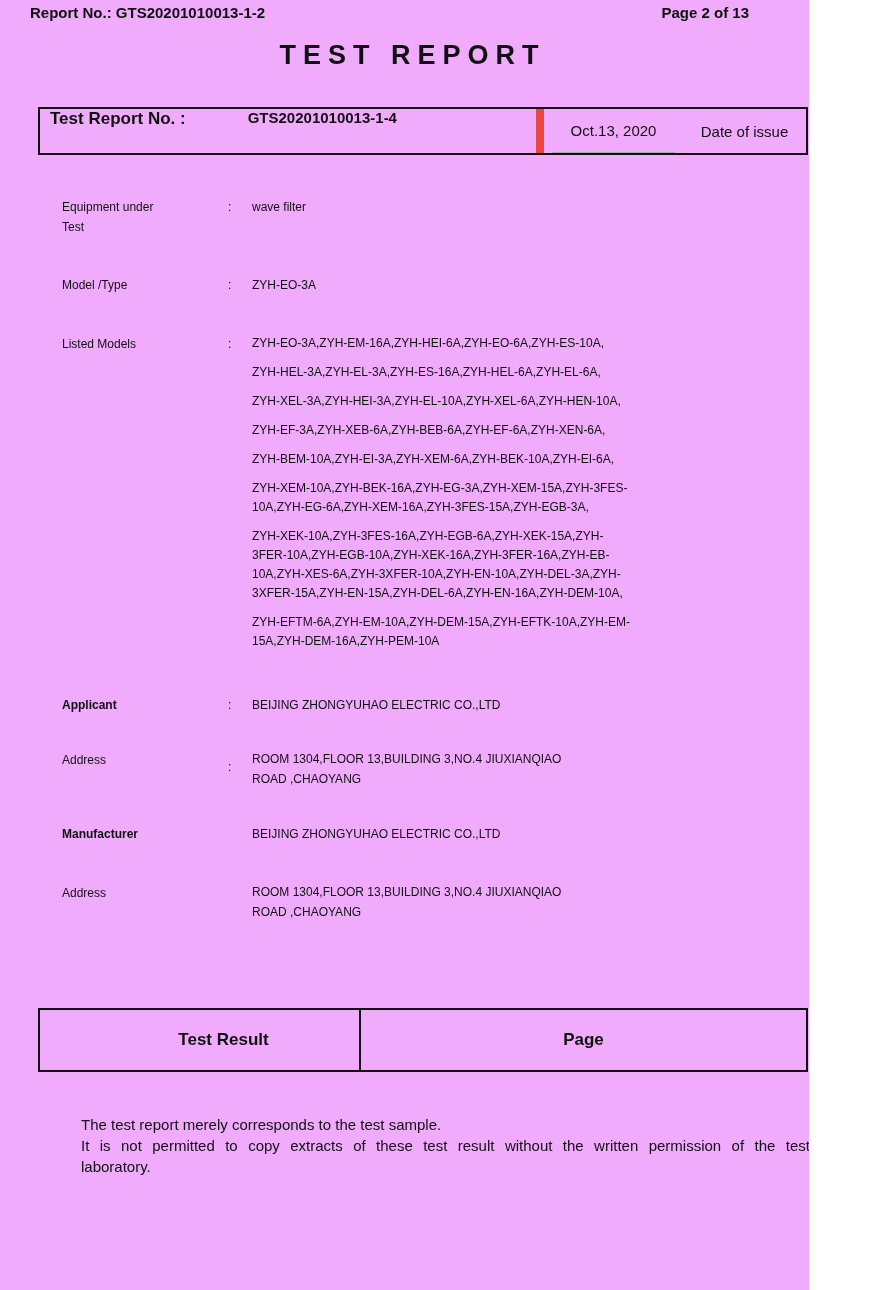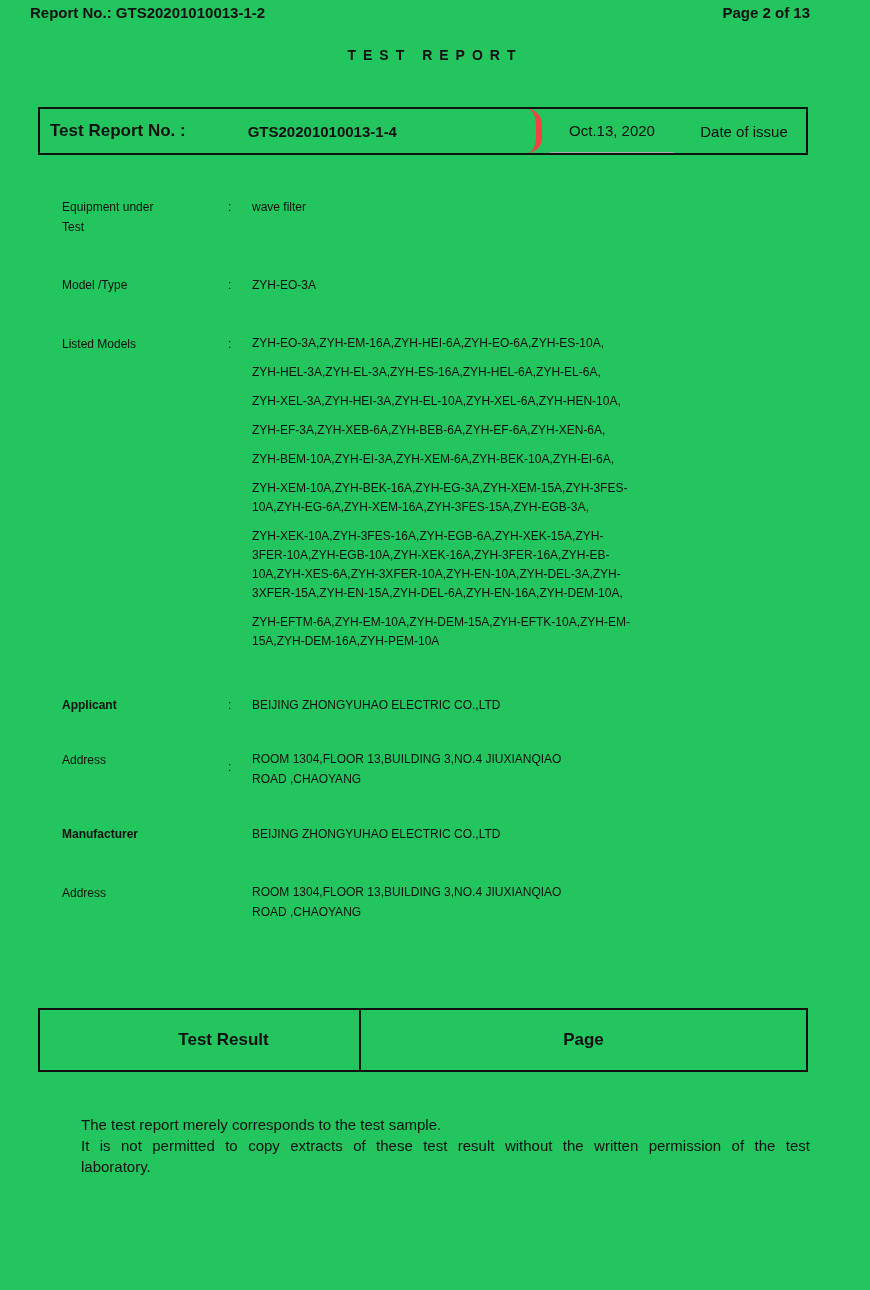--- a/index.html
+++ b/index.html
@@ -1,47 +1,46 @@
 <!DOCTYPE html>
 <html><head>
 <meta charset="utf-8">
 <style>
   html,body{margin:0;padding:0;background:#ffffff;}
   .page{
     position:relative;
-    width:870px;height:1290px;
-    background:#22c55e;
+    width:809px;height:1290px;
+    background:#f0abfc;
     font-family:"Liberation Sans", sans-serif;
     color:#111;
     overflow:hidden;
   }
   
   .hdr{
     position:absolute;top:3px;left:30px;right:60px;
     display:flex;justify-content:space-between;
     font-size:15px;font-weight:bold;line-height:20px;
   }
   
   .title{
-    position:absolute;top:42px;left:0;width:100%;
+    position:absolute;top:42px;left:8px;width:100%;
     text-align:center;
-    font-size:14px;font-weight:bold;letter-spacing:7px;line-height:26px;
+    font-size:27px;font-weight:bold;letter-spacing:7px;line-height:26px;
   }
   
   .rpt-table{
     position:absolute;left:38px;top:107px;width:766px;height:44px;
     border:2px solid #111;
     display:flex;
   }
   .rpt-left{
     flex:0 0 486px;
-    border-right:6px solid #ef4444;
-    display:flex;align-items:center;
+    border-right:8px solid #ef4444;
+    display:flex;align-items:flex-start;
     padding-left:10px;
-    border-radius:15px;
   }
   .rpt-label{font-size:17px;font-weight:bold;}
   .rpt-value{font-size:15px;font-weight:bold;margin-left:62px;}
   .rpt-right{flex:1;display:flex;flex-direction:row;}
   .rpt-date{
     flex:1;display:flex;align-items:center;justify-content:center;
     font-size:15px;
     border-bottom:1px solid #a8a8a8;
     margin:0 8px;
   }

